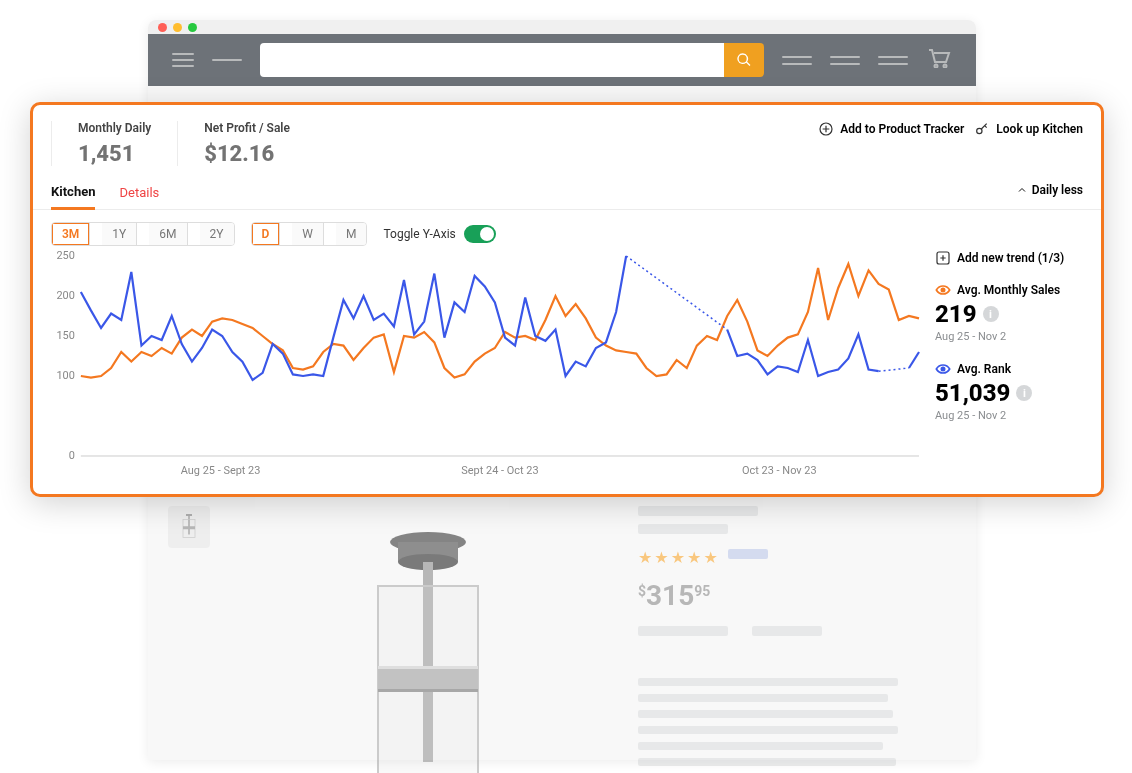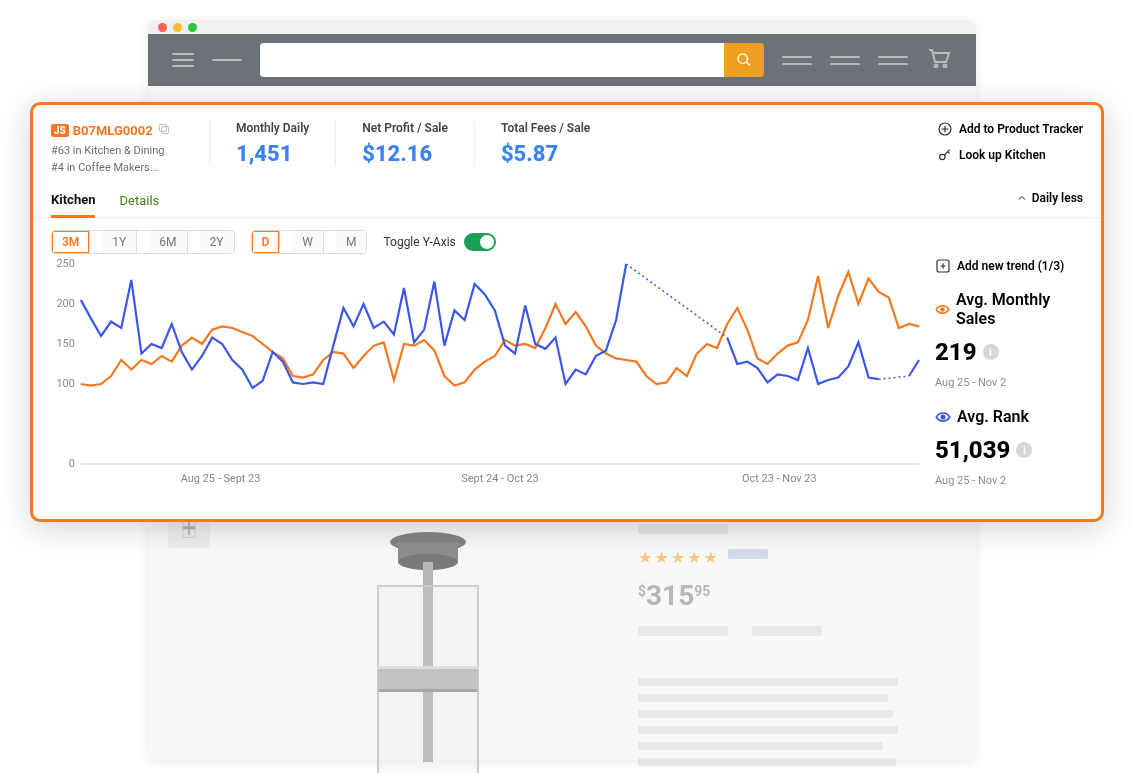--- a/index.html
+++ b/index.html
@@ -49,28 +49,28 @@
 .panel-header { display: flex; align-items: flex-start; padding: 16px 18px 10px 18px; gap: 0; }
 .asin-block { width: 158px; }
 .asin-row { display: flex; align-items: center; gap: 4px; }
 .js-badge { background: #f47820; color: #fff; font-size: 10px; font-weight: 700; padding: 1px 3px; border-radius: 2px; }
 .asin { color: #f47820; font-size: 13px; font-weight: 700; }
 .copy-icon svg { width: 14px; height: 14px; stroke: #b0b0b0; fill: none; stroke-width: 1.5; }
 .cat-line { color: #6e6e6e; font-size: 11px; margin-top: 4px; }
 
 .metric { border-left: 1px solid #ececec; padding: 0 26px; }
 .metric-label { color: #444; font-size: 12px; font-weight: 600; margin-bottom: 6px; }
-.metric-value { color: #3b82f6; font-size: 22px; font-weight: 800; }
-
-.actions { margin-left: auto; display: flex; flex-direction: column; gap: 10px; font-size: 12px; }
+.metric-value { color: #737373; font-size: 22px; font-weight: 800; }
+
+.actions { margin-left: auto; display: flex; flex-direction: row; gap: 10px; font-size: 12px; }
 .action-row { display: flex; align-items: center; gap: 6px; cursor: pointer; font-weight: 600; }
 .action-row svg { width: 16px; height: 16px; stroke: #333; fill: none; stroke-width: 1.8; }
 
 .tabbar { display: flex; align-items: center; padding: 0 18px; border-bottom: 1px solid #ececec; }
-.tab { padding: 8px 0; margin-right: 24px; font-size: 13px; color: #4d7c0f; cursor: pointer; }
+.tab { padding: 8px 0; margin-right: 24px; font-size: 13px; color: #ef4444; cursor: pointer; }
 .tab.active { color: #111; font-weight: 700; border-bottom: 3px solid #f47820; margin-bottom: -1px; }
 .showless { margin-left: auto; display: flex; align-items: center; gap: 4px; font-size: 12px; font-weight: 600; padding-bottom: 6px; cursor:pointer; }
 .showless svg { width: 12px; height: 12px; stroke: #111; fill: none; stroke-width: 2; }
 
 .controls { display: flex; align-items: center; padding: 12px 18px 4px 18px; gap: 16px; }
 .seg { display: flex; border: 1px solid #ddd; border-radius: 4px; overflow: hidden; gap: 12px; }
 .seg button { border: none; background: #fafafa; padding: 4px 10px; font-size: 12px; color: #777; cursor: pointer; border-right: 1px solid #ddd; }
 .seg button:last-child { border-right: none; }
 .seg button.on { background: #fff; color: #f47820; box-shadow: inset 0 0 0 1px #f47820; font-weight: 600; }
 .toggle-label { font-size: 12px; color: #333; display: flex; align-items: center; gap: 8px; }
@@ -84,23 +84,23 @@
 .x-tick { font-size: 11px; fill: #888; text-anchor: middle; }
 .baseline { stroke: #ccc; stroke-width: 1; }
 .line-orange { stroke: #f47820; stroke-width: 2.2; fill: none; }
 .line-blue { stroke: #3a57e8; stroke-width: 2.2; fill: none; }
 .line-blue-dotted { stroke: #3a57e8; stroke-width: 1.5; fill: none; stroke-dasharray: 2 3; }
 
 .side-stats { width: 160px; padding-left: 10px; }
 .add-trend { display: flex; align-items: center; gap: 6px; font-size: 12px; font-weight: 600; margin-bottom: 16px; cursor:pointer; }
 .add-trend svg { width: 16px; height: 16px; }
 .stat-row { margin-bottom: 18px; }
-.stat-head { display: flex; align-items: center; gap: 6px; font-size: 16px; font-weight: 600; }
+.stat-head { display: flex; align-items: center; gap: 6px; font-size: 12px; font-weight: 600; }
 .eye { width: 16px; height: 16px; display:inline-flex; align-items:center; justify-content:center; }
-.stat-val { display: flex; align-items: center; gap: 6px; font-size: 24px; font-weight: 800; margin: 10px 0; text-align: center; }
+.stat-val { display: flex; align-items: center; gap: 6px; font-size: 24px; font-weight: 800; margin: 2px 0; text-align: center; }
 .info-dot { width: 16px; height: 16px; border-radius: 50%; background: #d5d7d9; color: #fff; font-size: 11px; font-weight:700; display:inline-flex; align-items:center; justify-content:center; }
 .stat-range { font-size: 11px; color: #8a8d90; }
 
 
 .press svg { width: 200px; height: 300px; }
 .thumb svg { width: 30px; height: 30px; }
 </style>
 </head>
 <body>
 
@@ -193,45 +193,27 @@
         <div class="sk" style="width:245px;height:8px"></div>
         <div class="sk" style="width:258px;height:8px"></div>
         
       </div>
     </div>
   </div>
 </div>
 
 <div class="panel">
   <div class="panel-header">
-    <div class="asin-block">
-      <div class="asin-row">
-        <span class="js-badge">JS</span>
-        <span class="asin">B07MLG0002</span>
-        <span class="copy-icon">
-          <svg viewBox="0 0 24 24">
-              <rect x="8" y="8" width="12" height="12" rx="2"></rect>
-              <rect x="4" y="4" width="12" height="12" rx="2"></rect>
-            </svg>
-        </span>
-      </div>
-      <div class="cat-line">#63 in Kitchen &amp; Dining</div>
-      <div class="cat-line">#4 in Coffee Makers...</div>
-    </div>
     <div class="metric">
       <div class="metric-label">Monthly Daily</div>
       <div class="metric-value">1,451</div>
     </div>
     <div class="metric">
       <div class="metric-label">Net Profit / Sale</div>
       <div class="metric-value">$12.16</div>
-    </div>
-    <div class="metric">
-      <div class="metric-label">Total Fees / Sale</div>
-      <div class="metric-value">$5.87</div>
     </div>
     <div class="actions">
       <div class="action-row">
         <svg viewBox="0 0 24 24">
             <circle cx="12" cy="12" r="9"></circle>
             <path d="M12 7v10M7 12h10"></path>
           </svg>
         <span>Add to Product Tracker</span>
       </div>
       <div class="action-row">

